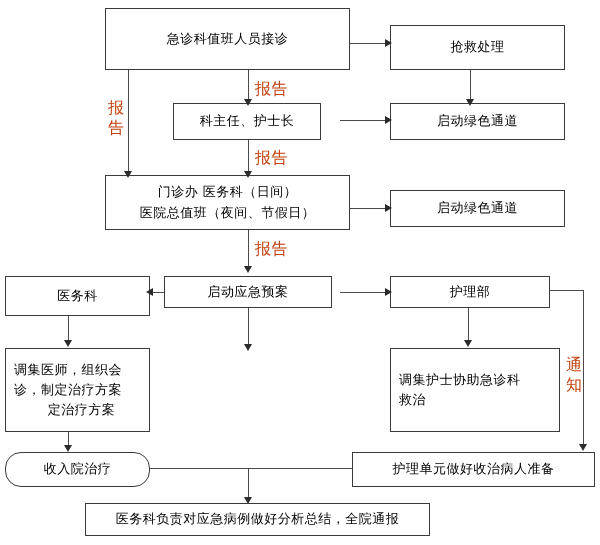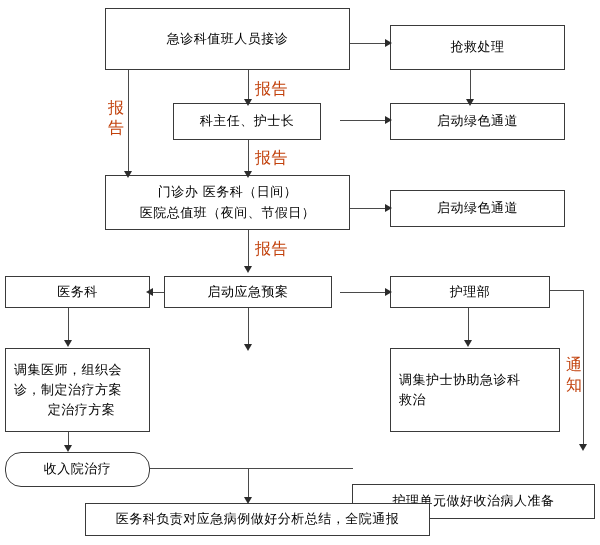--- a/index.html
+++ b/index.html
@@ -163,21 +163,21 @@
 
   <div class="node" style="left:105px; top:175px; width:245px; height:55px;">
     <span class="ln">门诊办 医务科（日间）</span>
     <span class="ln">医院总值班（夜间、节假日）</span>
   </div>
 
   <div class="node" style="left:390px; top:190px; width:175px; height:37px;">
     <span class="ln">启动绿色通道</span>
   </div>
 
-  <div class="node" style="left:5px; top:276px; width:145px; height:32px;">
+  <div class="node" style="left:5px; top:276px; width:145px; height:40px;">
     <span class="ln">医务科</span>
   </div>
 
   <div class="node" style="left:164px; top:276px; width:168px; height:32px;">
     <span class="ln">启动应急预案</span>
   </div>
 
   <div class="node" style="left:390px; top:276px; width:160px; height:32px;">
     <span class="ln">护理部</span>
   </div>
@@ -191,21 +191,21 @@
 
   <div class="node left-align" style="left:390px; top:348px; width:170px; height:84px;">
     <span class="ln">调集护士协助急诊科</span>
     <span class="ln">救治</span>
   </div>
 
   <div class="node" style="left:5px; top:452px; width:145px; height:35px;border-radius:16px;">
     <span class="ln">收入院治疗</span>
   </div>
 
-  <div class="node" style="left:352px; top:452px; width:243px; height:35px;margin-top:32px;">
+  <div class="node" style="left:352px; top:452px; width:243px; height:35px;">
     <span class="ln">护理单元做好收治病人准备</span>
   </div>
 
   <div class="node" style="left:85px; top:503px; width:345px; height:33px;">
     <span class="ln">医务科负责对应急病例做好分析总结，全院通报</span>
   </div>
 
 </div>
 
 </body></html>

